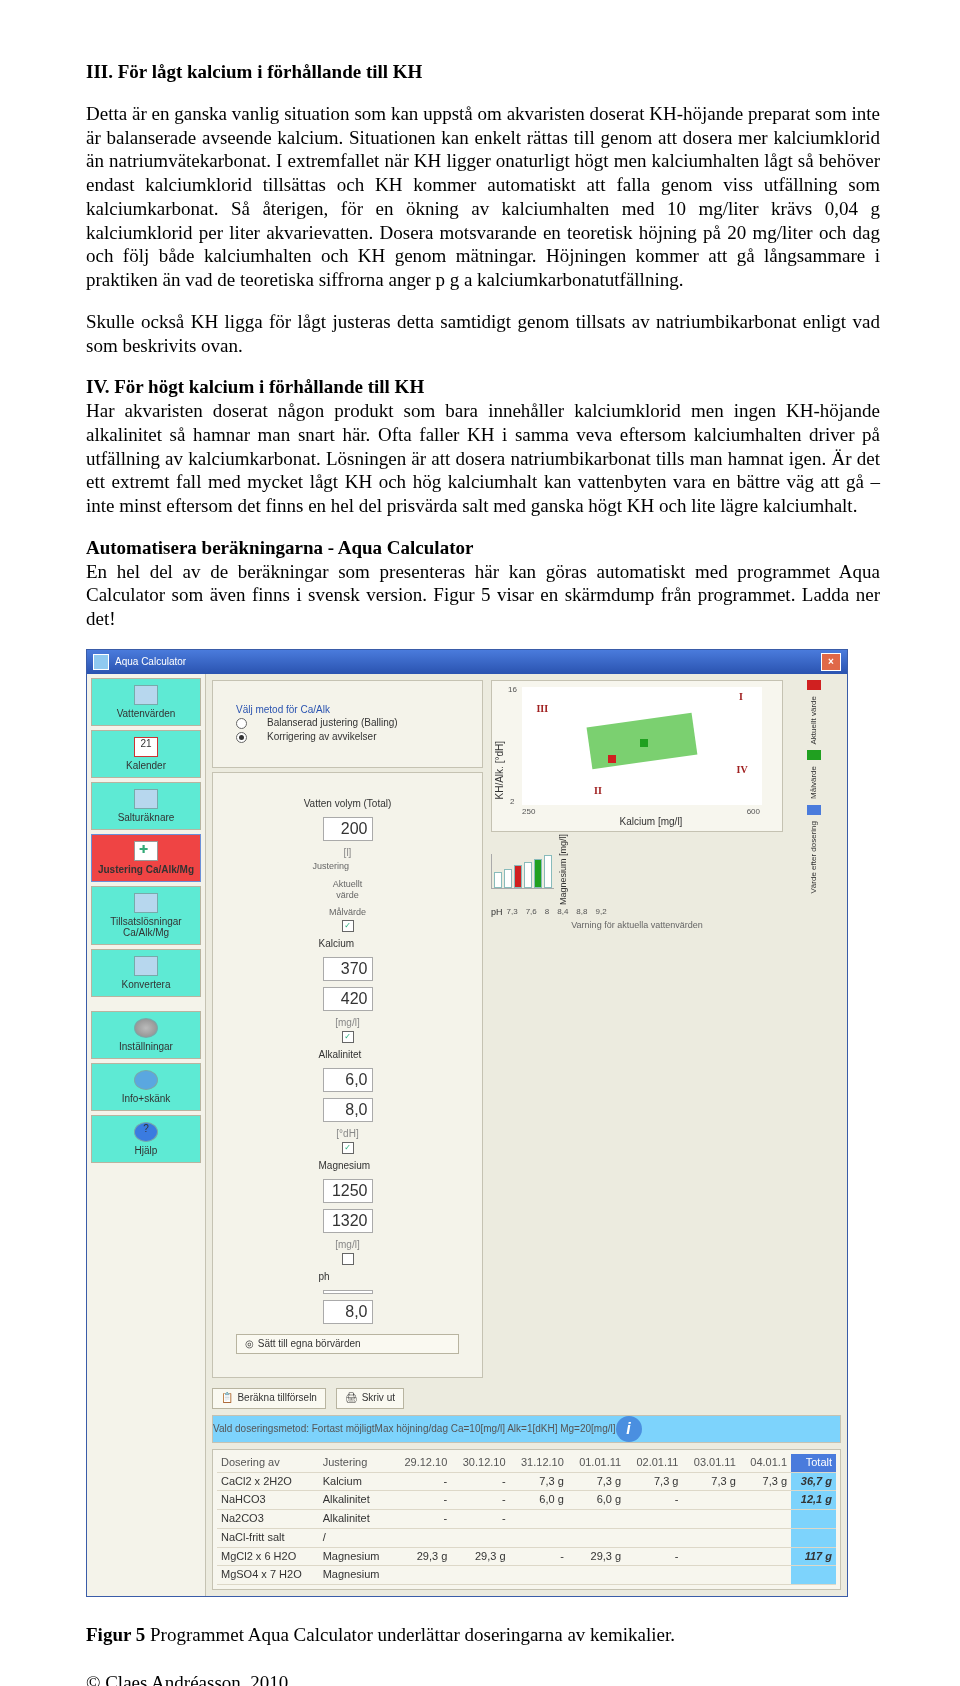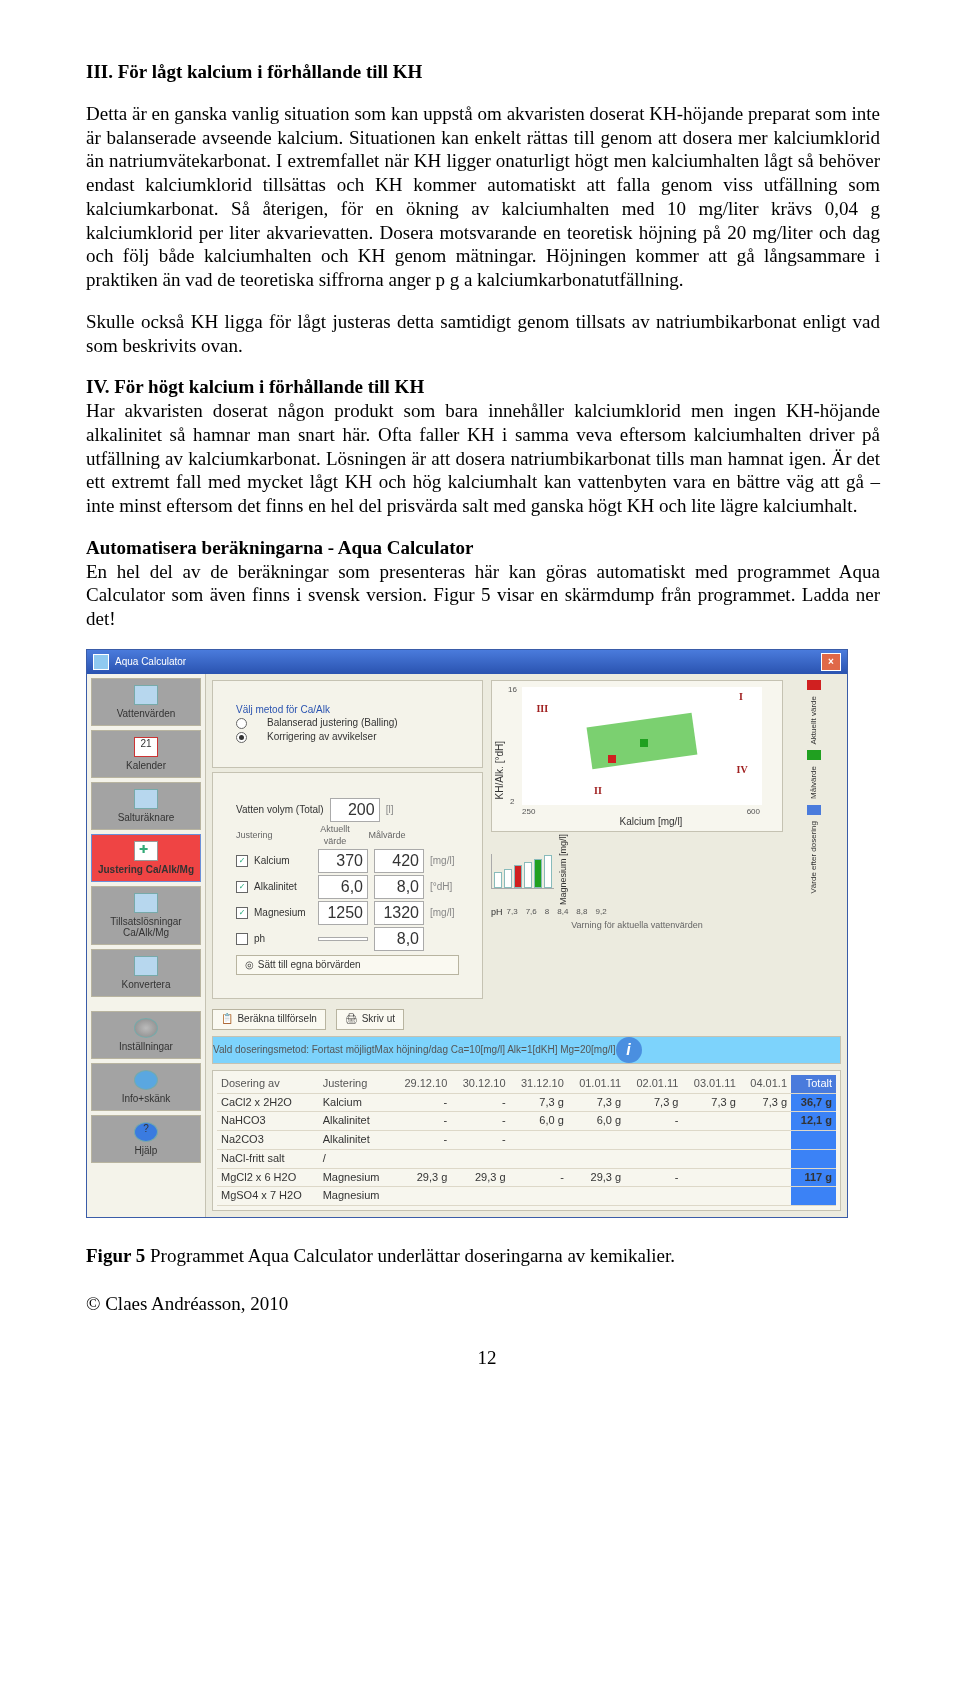--- a/index.html
+++ b/index.html
@@ -30,56 +30,56 @@
     padding: 3px 6px;
     display: flex;
     align-items: center;
     justify-content: space-between;
   }
   .titlebar .t { display: flex; align-items: center; gap: 6px; }
   .titlebar .ic { width: 14px; height: 14px; background: #8fc9f0; border: 1px solid #fff; }
   .closebtn { width: 18px; height: 16px; background: #e06848; border: 1px solid #fff; color: #fff; display: flex; align-items: center; justify-content: center; font-weight: bold; font-size: 10px; }
   .body { display: flex; }
   .sidebar { width: 110px; background: #f4f3ea; border-right: 1px solid #c5c2b2; padding: 4px; display: flex; flex-direction: column; gap: 4px; }
-  .sbtn { border: 1px solid #b8b4a0; background: #a3a3a3; text-align: center; padding: 6px 2px; display: flex; flex-direction: column; align-items: center; gap: 3px; line-height: 1.1; }
+  .sbtn { border: 1px solid #b8b4a0; background: #5eead4; text-align: center; padding: 6px 2px; display: flex; flex-direction: column; align-items: center; gap: 3px; line-height: 1.1; }
   .sbtn.active { border: 1px solid #6a8fd8; background: #ef4444; }
   .sicon { width: 22px; height: 18px; background: #b7d7ee; border: 1px solid #7aa; }
   .sicon.cal { background: #fff; border: 1px solid #c33; }
   .sicon.plus { background: #fff; border: 1px solid #999; position: relative; }
   .sicon.plus::before { content: "✚"; color: #3a7; position: absolute; left: 4px; top: 1px; font-size: 11px; }
   .sicon.gear { background: radial-gradient(#bbb, #888); border-radius: 50%; }
   .sicon.info { background: #5aa7e0; border-radius: 50%; }
   .sicon.help { background: #3a7be0; border-radius: 50%; }
   .main { flex: 1; padding: 6px; display: flex; flex-direction: column; gap: 6px; }
   .row1 { display: flex; gap: 8px; }
   .panel { border: 1px solid #c5c2b2; background: #f4f3ea; padding: 23px; }
   .panel .lbl { font-size: 10px; color: #444; }
   .radio { display: flex; align-items: center; gap: 20px; margin: 1px 0; }
   .radio .r { width: 9px; height: 9px; border: 1px solid #666; border-radius: 50%; background: #fff; display: inline-block; }
   .radio.sel .r::after { content: ""; display: block; width: 5px; height: 5px; background: #333; border-radius: 50%; margin: 2px; }
-  .paramrow { display: flex; align-items: center; gap: 6px; margin: 2px 0; }
+  .paramrow { display: flex; align-items: center; gap: 6px; margin: 2px 0; flex-direction: column; }
   .chk { width: 10px; height: 10px; border: 1px solid #666; background: #fff; display: inline-flex; align-items: center; justify-content: center; font-size: 8px; color: #2a7; }
   .inp { border: 1px solid #aaa; background: #fff; padding: 1px 4px; width: 40px; text-align: right; font-size: 16px; }
   .unit { color: #888; }
   .chartbox { position: relative; border: 1px solid #c5c2b2; background: #f7f6ee; width: 290px; height: 150px; }
   .chartarea { position: absolute; left: 30px; top: 6px; right: 20px; bottom: 26px; background: #fff; }
   .green { position: absolute; background: #7bd070; transform: rotate(-8deg); }
   .roman { position: absolute; font-family: Georgia, serif; font-weight: bold; color: #a02020; }
   .tick { position: absolute; font-size: 8px; color: #555; }
   .axislabel { position: absolute; font-size: 10px; color: #333; }
   .legend { width: 54px; display: flex; flex-direction: column; gap: 6px; font-size: 8px; align-items: center; }
   .legend .sw { width: 14px; height: 10px; }
   .btnrow { display: flex; gap: 10px; margin-top: 4px; }
   .btn { border: 1px solid #b8b4a0; background: #faf9f1; padding: 3px 8px; display: flex; align-items: center; gap: 4px; }
   .tablewrap { border: 1px solid #c5c2b2; background: #f7f6ee; padding: 4px; }
   .dosetable { width: 100%; border-collapse: collapse; font-size: 11px; }
   .dosetable th, .dosetable td { padding: 2px 4px; text-align: right; border-bottom: 1px solid #ddd8c8; }
   .dosetable th { color: #555; font-weight: normal; }
   .dosetable td.first, .dosetable th.first { text-align: left; }
-  .dosetable td.total { background: #3b82f6; font-weight: bold; }
+  .dosetable td.total { background: #7dd3fc; font-weight: bold; font-style: italic; }
   .dosetable th.total { background: #4a7bdc; color: #fff; }
   .warn { border: 1px solid #c5c2b2; background: #7dd3fc; padding: 0; display: flex; align-items: center; justify-content: flex-start; font-size: 10px; color: #555; }
   .warn .iinfo { width: 26px; height: 26px; background: #4a8fe0; border-radius: 50%; color: #fff; display: flex; align-items: center; justify-content: center; font-style: italic; font-weight: bold; font-size: 16px; }
   .fig { font-size: 19px; margin: 0 0 24px 0; }
   .foot { font-size: 19px; margin: 0 0 30px 0; }
   .pagenum { text-align: center; font-size: 19px; }
   .strip { display: flex; align-items: flex-end; gap: 2px; height: 34px; border-left: 1px solid #aaa; border-bottom: 1px solid #aaa; padding: 0 2px; margin-top: 4px; }
   .strip span { display: block; width: 6px; background: #fff; border: 1px solid #8bb; }
 </style>
 </head>

